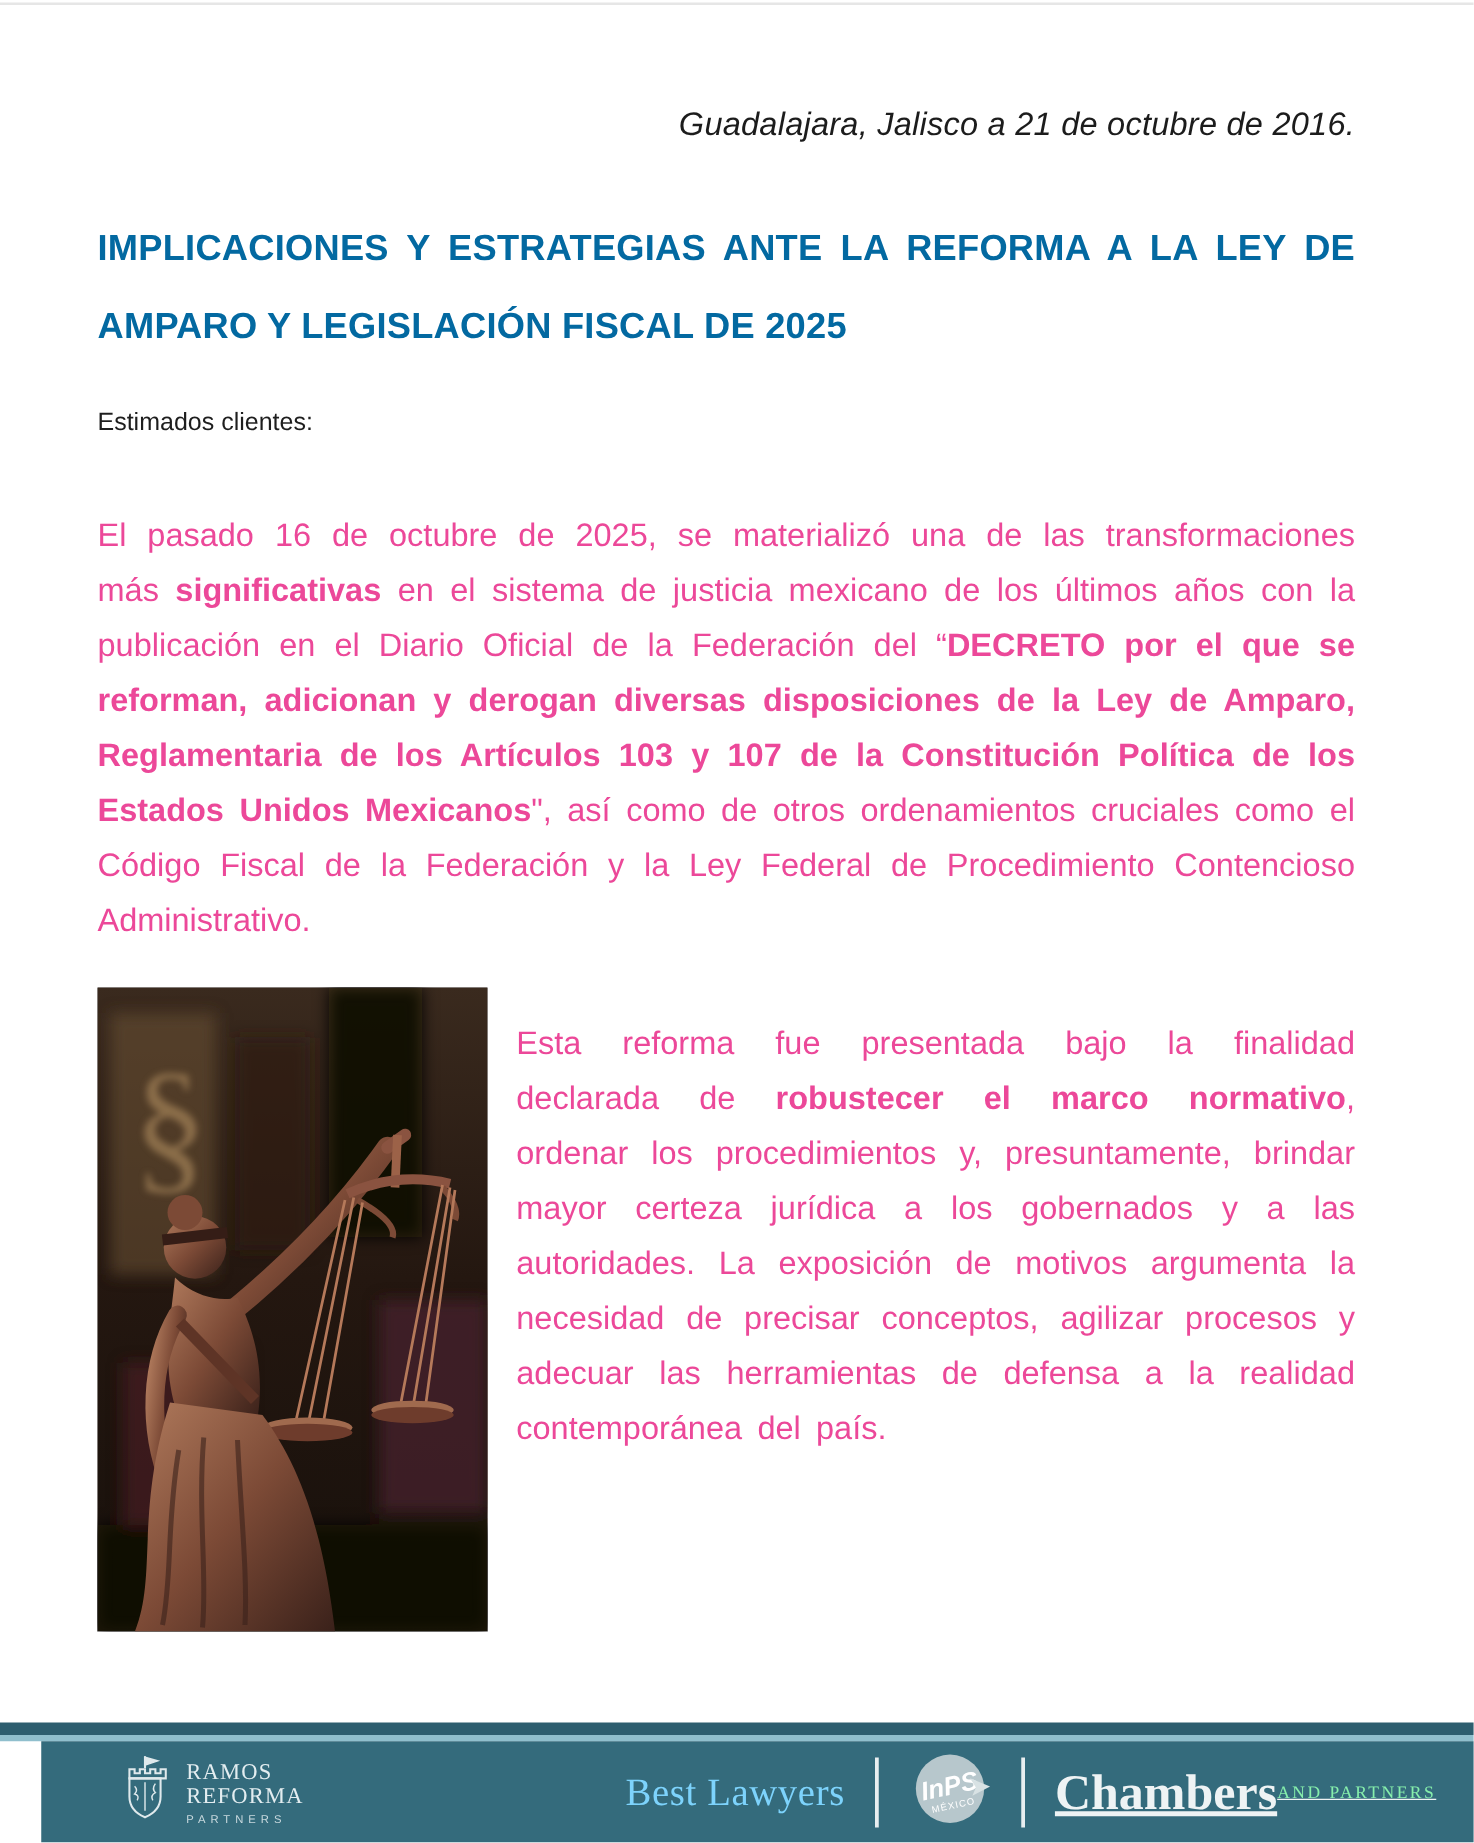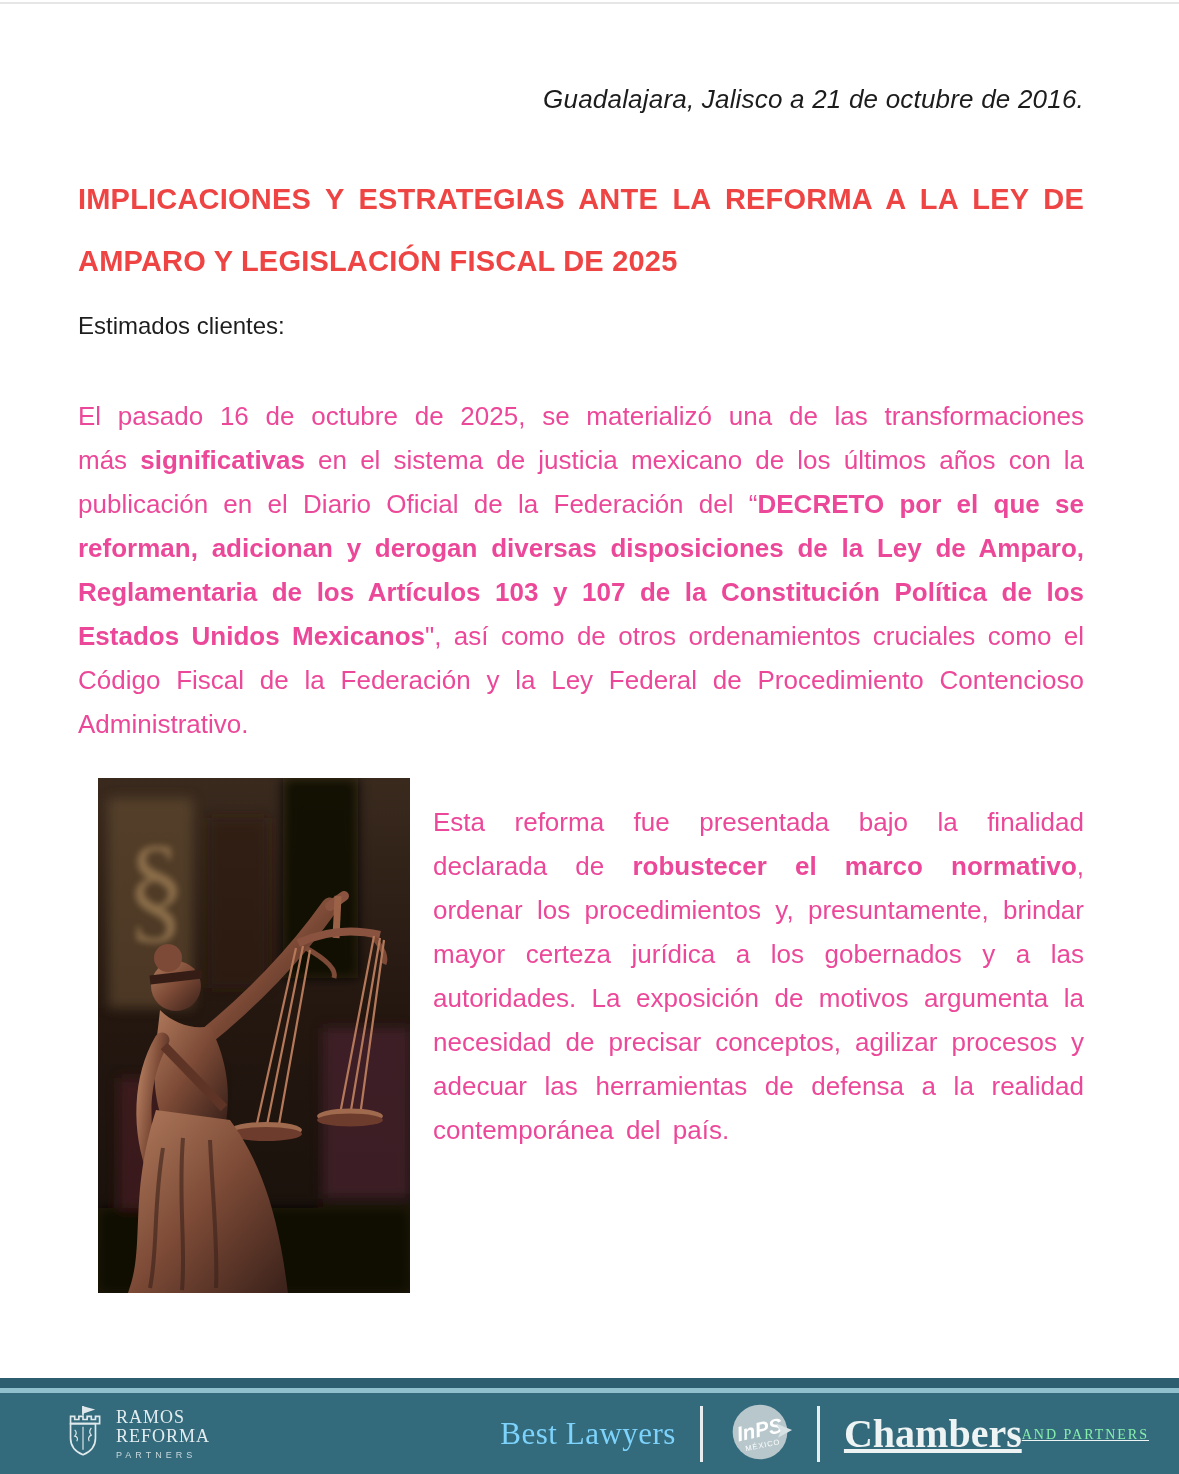--- a/index.html
+++ b/index.html
@@ -7,43 +7,43 @@
     width:1179px;height:1474px;position:relative;background:#ffffff;
     font-family:"Liberation Sans", sans-serif;color:#1e1e1e;overflow:hidden;
   }
   .top-hairline{position:absolute;top:2px;left:0;width:100%;height:2px;background:#e6e6e6;}
   .content{padding:84px 95px 0 78px;}
   .dateline{
     text-align:right;font-style:italic;font-size:26px;line-height:30px;color:#1c1c1c;
     letter-spacing:0.2px;
   }
   .page-title{
-    margin-top:54px;color:#ef4444;font-weight:bold;font-size:29px;line-height:62px;
+    margin-top:54px;color:#0369a1;font-weight:bold;font-size:29px;line-height:62px;
     text-align:justify;letter-spacing:0.2px;
   }
-  .salutation{margin-top:16px;font-size:24px;line-height:36px;}
+  .salutation{margin-top:28px;font-size:20px;line-height:36px;}
   .para{
     margin-top:50px;font-size:26px;line-height:44px;text-align:justify;
     word-spacing:5px;color:#ec4899;
   }
   .para .b{font-weight:bold;}
-  .media-row{margin-top:32px;display:flex;gap:23px;align-items:flex-start;margin-left:20px;}
+  .media-row{margin-top:32px;display:flex;gap:23px;align-items:flex-start;}
   .photo{
     width:312px;height:515px;flex:0 0 312px;background:#1d130d;overflow:hidden;
   }
   .photo svg{display:block;}
   .media-text{flex:1;margin-top:0;}
   .media-row .para{margin-top:22px;}
   
   .footer{position:absolute;left:0;bottom:0;width:100%;height:96px;}
   .footer .band{height:10px;background:#2d5e6f;}
   .footer .stripe{height:5px;background:#90bfcd;}
   .footer .main{
     height:81px;background:#346b7c;display:flex;align-items:center;
-    justify-content:space-between;padding:0 30px 0 62px;box-sizing:border-box;
+    justify-content:space-between;padding:0 30px 0 62px;box-sizing:border-box;margin-left:33px;
   }
   .firm{display:flex;align-items:center;gap:12px;color:#e3edf0;}
   .firm-names{display:flex;flex-direction:column;}
   .firm-name{font-family:"Liberation Serif", serif;font-size:18px;line-height:19px;letter-spacing:1px;}
   .firm-sub{font-size:9px;letter-spacing:4px;margin-top:4px;color:#c8d9de;}
   .footer-right{display:flex;align-items:center;gap:24px;}
   .bl-logo{font-family:"Liberation Serif", serif;font-size:31px;color:#7dd3fc;letter-spacing:0.5px;}
   .vsep{width:3px;height:56px;background:#e8eef0;}
   .chambers{display:flex;flex-direction:row;align-items:center;color:#eef3f4;text-decoration:underline;}
   .chambers-main{font-family:"Liberation Serif", serif;font-size:40px;font-weight:bold;line-height:40px;}

